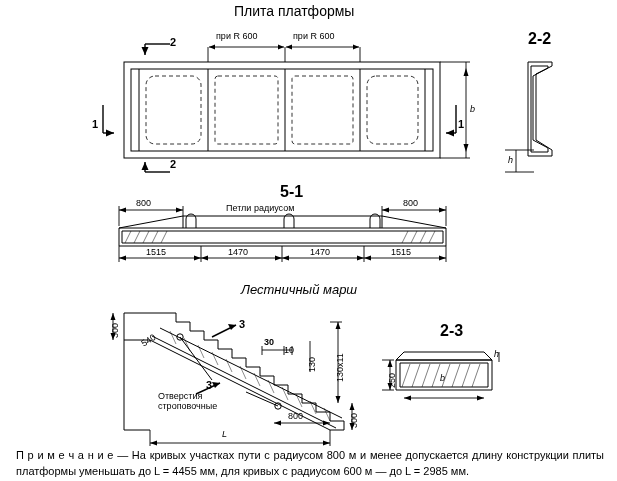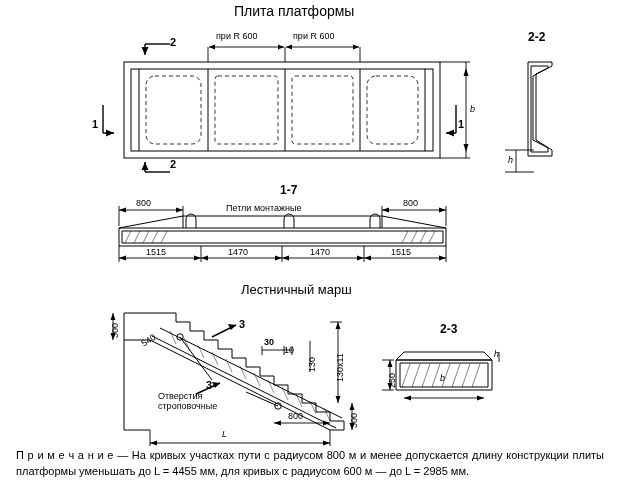--- a/index.html
+++ b/index.html
@@ -2,34 +2,34 @@
 <html><head>
 <meta charset="utf-8">
 <style>
   html,body{margin:0;padding:0;background:#ffffff;}
   body{width:617px;height:481px;position:relative;overflow:hidden;
        font-family:"Liberation Sans", sans-serif;color:#000;}
   .t{position:absolute;font-size:9px;line-height:1.1;white-space:nowrap;}
   .t.it{font-style:italic;}
   .t.b{font-weight:bold;}
   .title{position:absolute;font-size:14px;white-space:nowrap;}
-  .big{position:absolute;font-size:13px;white-space:nowrap;}
-  .secl{position:absolute;font-size:12px;font-weight:bold;white-space:nowrap;}
+  .big{position:absolute;font-size:13px;white-space:nowrap;font-style:italic;}
+  .secl{position:absolute;font-size:16px;font-weight:bold;white-space:nowrap;}
   .note{position:absolute;font-size:11px;line-height:1.45;color:#000;}
   svg{position:absolute;left:0;top:0;overflow:visible;}
   .rot{transform-origin:0 0;}
 </style>
 </head>
 <body>
 
 <div class="title" style="left:234px;top:3px;">Плита платформы</div>
 <div class="big" style="left:241px;top:282px;">Лестничный марш</div>
 
 <div class="secl" style="left:528px;top:30px;">2-2</div>
-<div class="secl" style="left:280px;top:183px;">1-7</div>
+<div class="secl" style="left:280px;top:183px;">5-1</div>
 <div class="secl" style="left:440px;top:322px;">2-3</div>
 
 <svg width="617" height="481">
   <g stroke="#000" fill="none" stroke-width="1">
 
     <rect x="124" y="62" width="316" height="96"></rect>
 
     <rect x="131" y="69" width="302" height="82"></rect>
 
     <line x1="139" y1="69" x2="139" y2="151"></line>
@@ -268,21 +268,21 @@
 
 <div class="t b" style="left:170px;top:36px;font-size:11px;">2</div>
 <div class="t b" style="left:170px;top:158px;font-size:11px;">2</div>
 <div class="t b" style="left:92px;top:118px;font-size:11px;">1</div>
 <div class="t b" style="left:458px;top:118px;font-size:11px;">1</div>
 <div class="t" style="left:216px;top:32px;">при R 600</div>
 <div class="t" style="left:293px;top:32px;">при R 600</div>
 <div class="t it" style="left:470px;top:105px;">b</div>
 <div class="t it" style="left:508px;top:156px;">h</div>
 
-<div class="t" style="left:226px;top:204px;">Петли монтажные</div>
+<div class="t" style="left:226px;top:204px;">Петли радиусом</div>
 <div class="t" style="left:136px;top:199px;">800</div>
 <div class="t" style="left:403px;top:199px;">800</div>
 <div class="t" style="left:146px;top:248px;">1515</div>
 <div class="t" style="left:228px;top:248px;">1470</div>
 <div class="t" style="left:310px;top:248px;">1470</div>
 <div class="t" style="left:391px;top:248px;">1515</div>
 
 <div class="t rot" style="left:111px;top:338px;transform:rotate(-90deg);">300</div>
 <div class="t rot" style="left:350px;top:428px;transform:rotate(-90deg);">300</div>
 <div class="t rot" style="left:336px;top:382px;transform:rotate(-90deg);">130х11</div>

